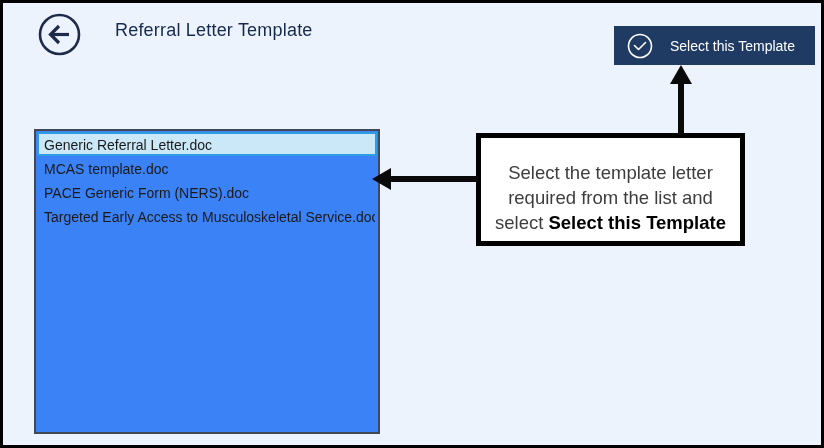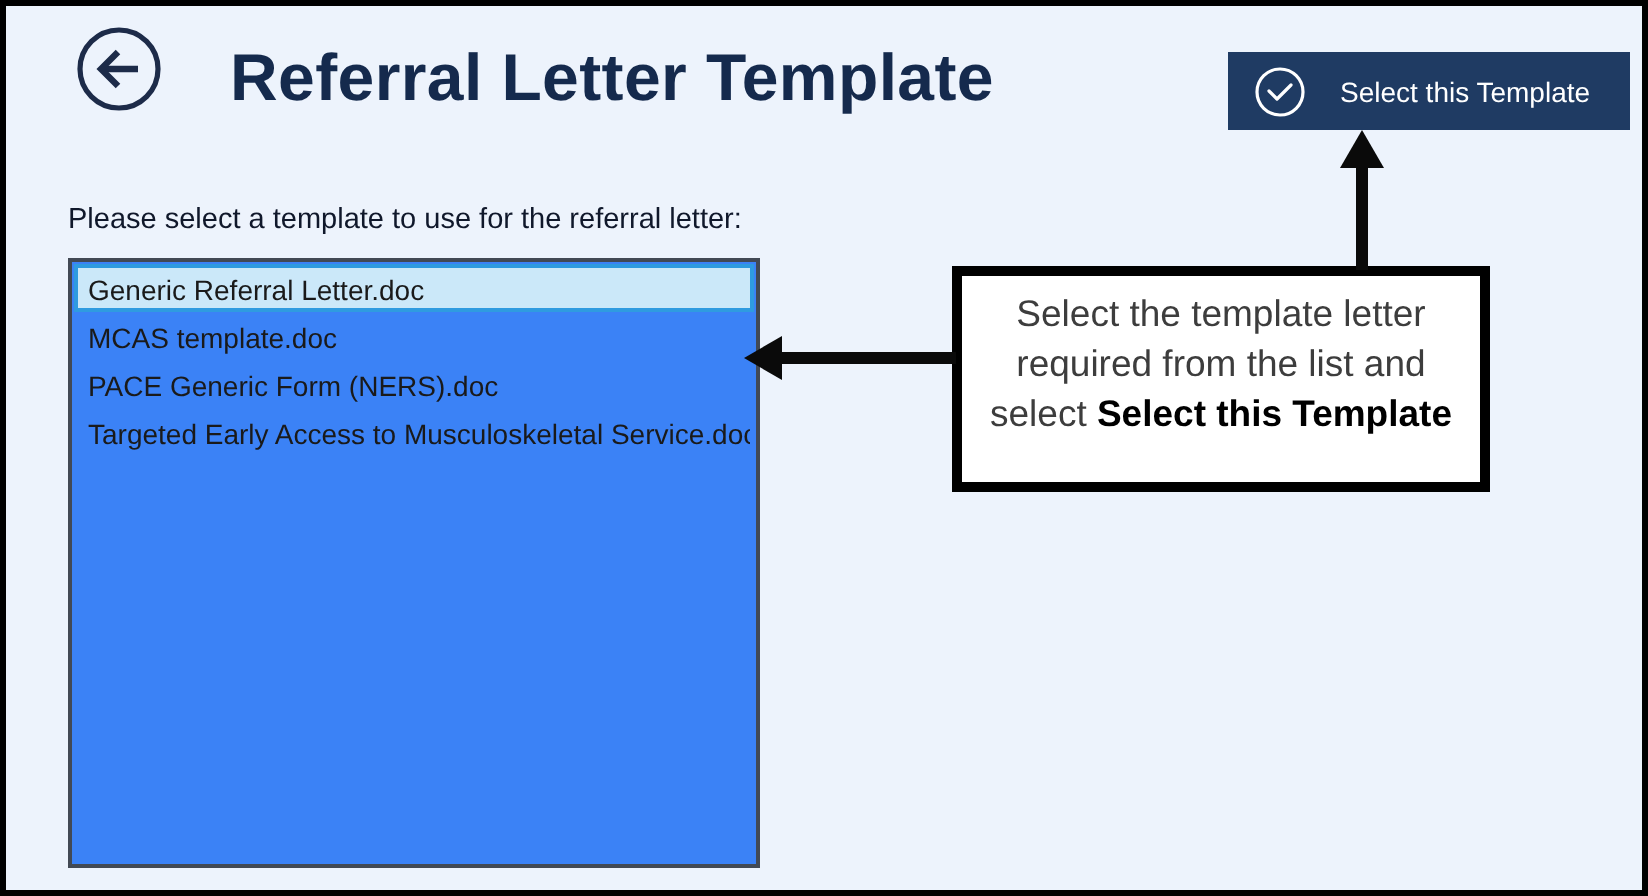--- a/index.html
+++ b/index.html
@@ -18,22 +18,22 @@
   
   .back-button {
     position: absolute;
     left: 35px; top: 10px;
     width: 43px; height: 43px;
     cursor: pointer;
   }
   .page-title {
     position: absolute;
     left: 112px; top: 17px;
-    font-size: 33px;
-    font-weight: 700;
+    font-size: 18px;
+    font-weight: 400;
     color: #152A4D;
     letter-spacing: 0.2px;
   }
 
   .select-template-button {
     position: absolute;
     left: 611px; top: 23px;
     width: 201px; height: 39px;
     background: #1F3B63;
     display: flex;
@@ -85,21 +85,21 @@
   }
 
   
   .annotation-box {
     position: absolute;
     left: 473px; top: 130px;
     width: 269px; height: 113px;
     background: #FFFFFF;
     border: 5px solid #000000;
     display: flex;
-    align-items: flex-start;
+    align-items: flex-end;
     justify-content: center;
     text-align: center;
     padding: 6px 8px;
   }
   .annotation-text {
     font-size: 18.5px;
     line-height: 25px;
     color: #3D3D3D;
   }
   .annotation-text b { color: #000000; }
@@ -150,21 +150,20 @@
   <div class="page-title">Referral Letter Template</div>
 
   <button class="select-template-button">
     <svg class="btn-icon" viewBox="0 0 26 26">
       <circle cx="13" cy="13" r="11.5" fill="none" stroke="#FFFFFF" stroke-width="1.6"></circle>
       <path d="M 7.5 12.5 L 11.5 16.5 L 18.5 9.5" fill="none" stroke="#FFFFFF" stroke-width="1.6" stroke-linecap="round" stroke-linejoin="round"></path>
     </svg>
     <span class="btn-label">Select this Template</span>
   </button>
 
-  <div class="instruction-label">Please select a template to use for the referral letter:</div>
 
   <div class="template-listbox">
     <div class="list-item selected">Generic Referral Letter.doc</div>
     <div class="list-item">MCAS template.doc</div>
     <div class="list-item">PACE Generic Form (NERS).doc</div>
     <div class="list-item">Targeted Early Access to Musculoskeletal Service.doc</div>
   </div>
 
   <div class="annotation-box">
     <div class="annotation-text"><span>Select the template letter required from the list and select</span> <b>Select this Template</b></div>

